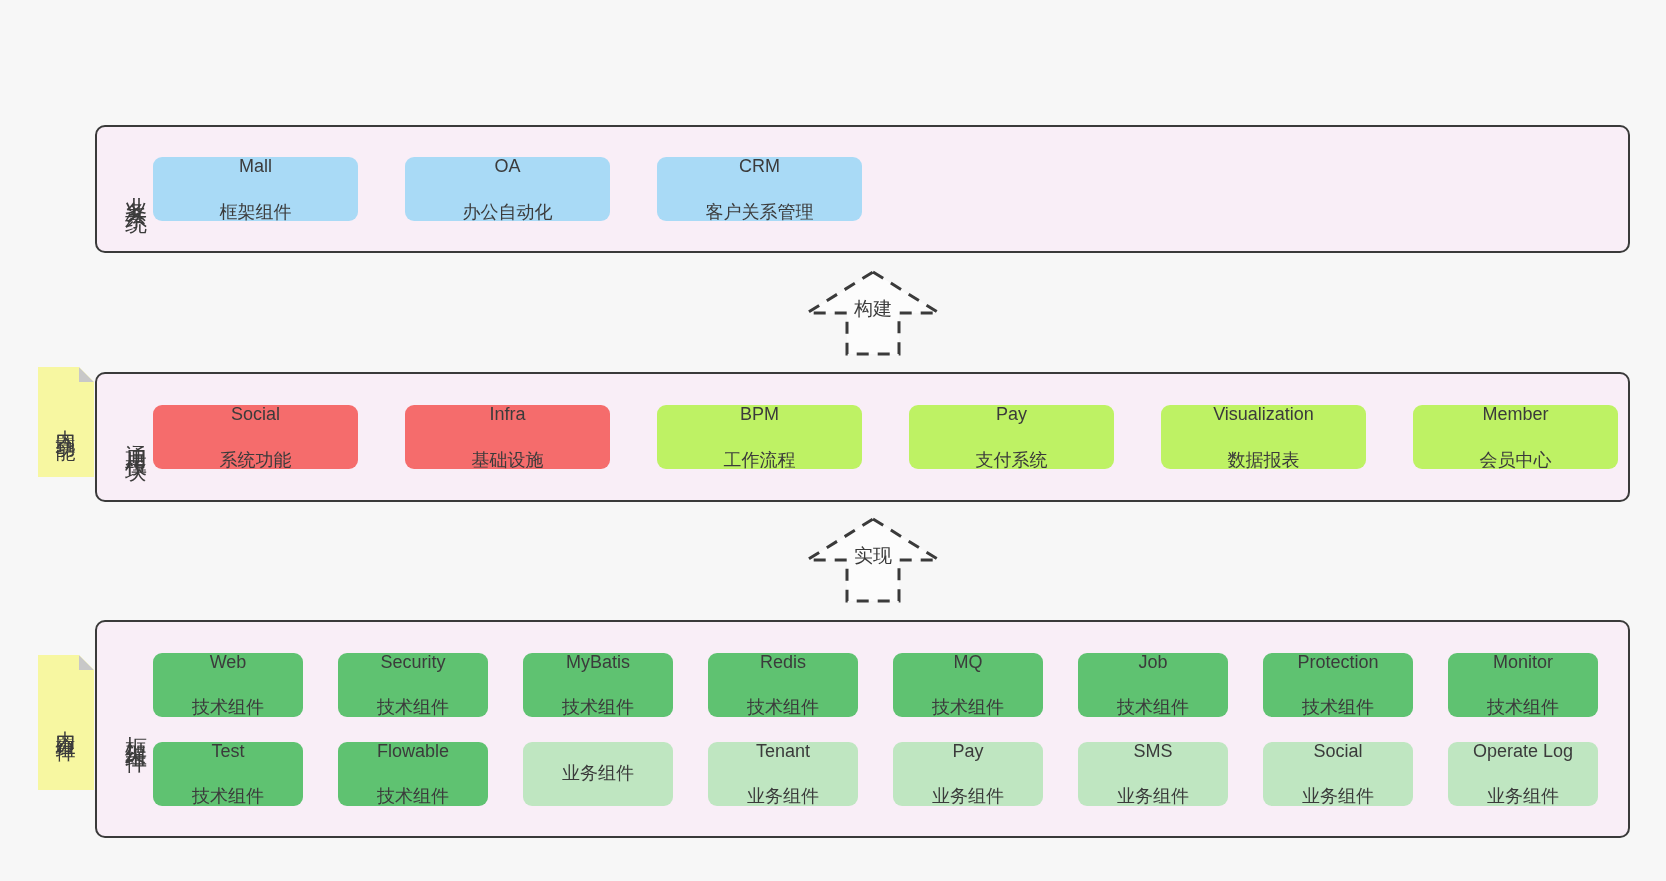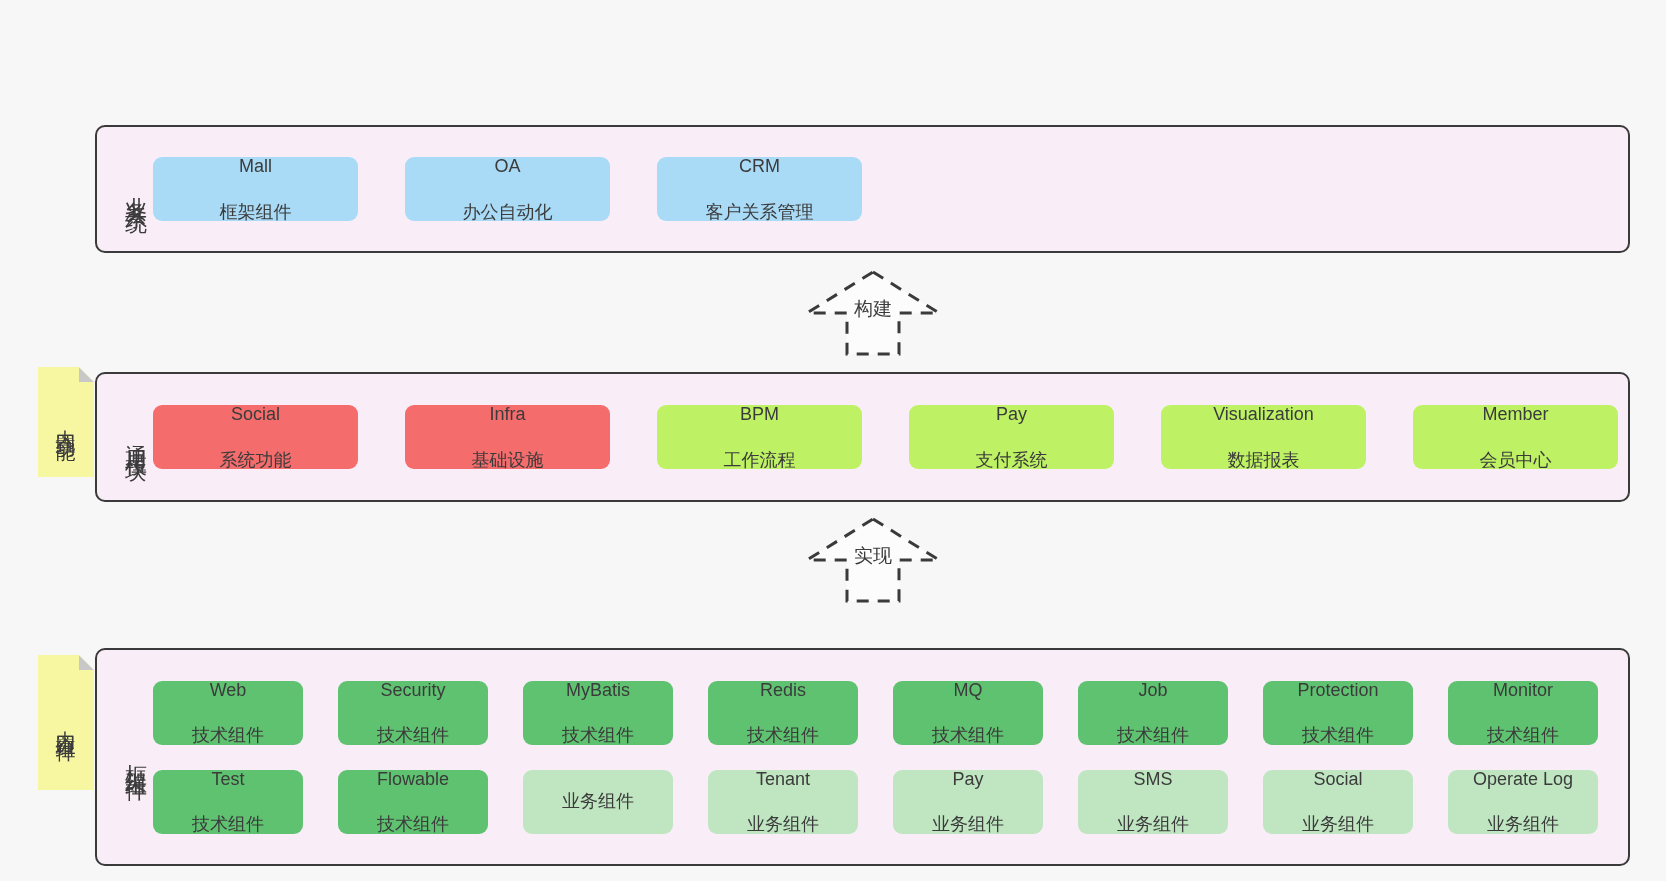--- a/index.html
+++ b/index.html
@@ -8,21 +8,21 @@
     background:#f7f7f7; color:#3b3b3b;
     font-family:"Liberation Sans", sans-serif;
   }
   .layer {
     position:absolute; left:95px; width:1535px; box-sizing:border-box;
     background:#f9eef7; border:2px solid #3a3a3a; border-radius:10px;
     display:flex; align-items:center;
   }
   .layer-business  { top:125px; height:128px; }
   .layer-modules   { top:372px; height:130px; }
-  .layer-framework { top:620px; height:218px;margin-top:28px; }
+  .layer-framework { top:620px; height:218px; }
   .layer-label {
     writing-mode:vertical-rl; text-orientation:upright;
     font-size:22px; letter-spacing:5px; line-height:1;
     margin-left:14px; width:36px; text-align:center; flex:0 0 auto;
   }
   .boxes { display:flex; gap:47px; margin-left:6px; }
   .box {
     width:205px; height:64px; border-radius:9px; box-sizing:border-box;
     display:flex; flex-direction:column; align-items:center; justify-content:center;
     text-align:center; font-size:18px; line-height:1.45; padding:0 10px;gap:20px;

